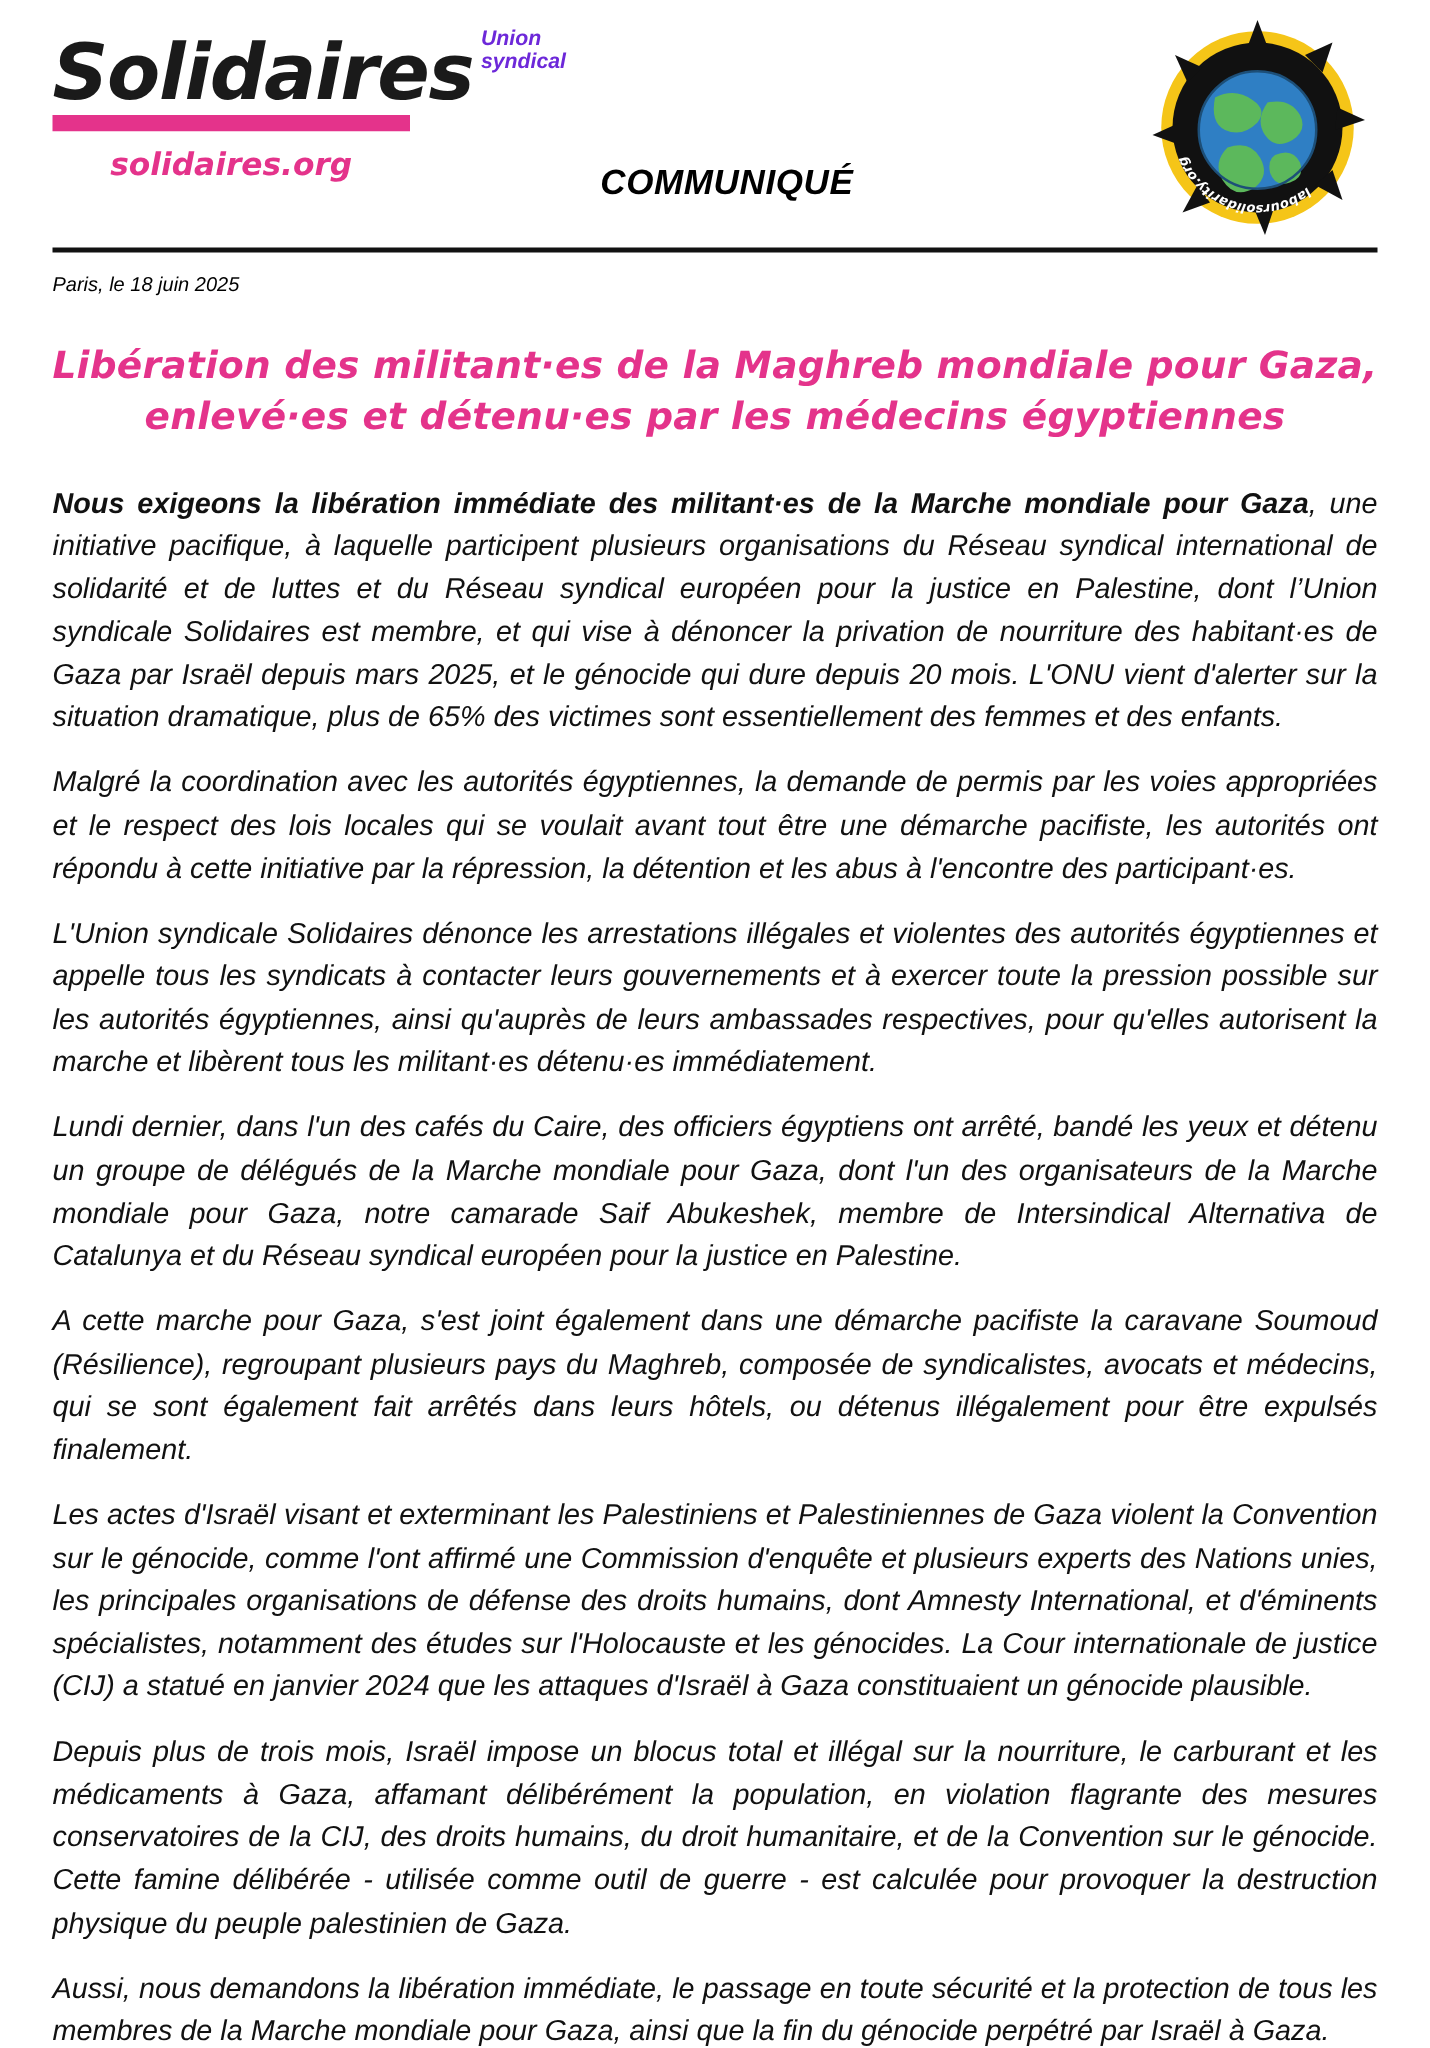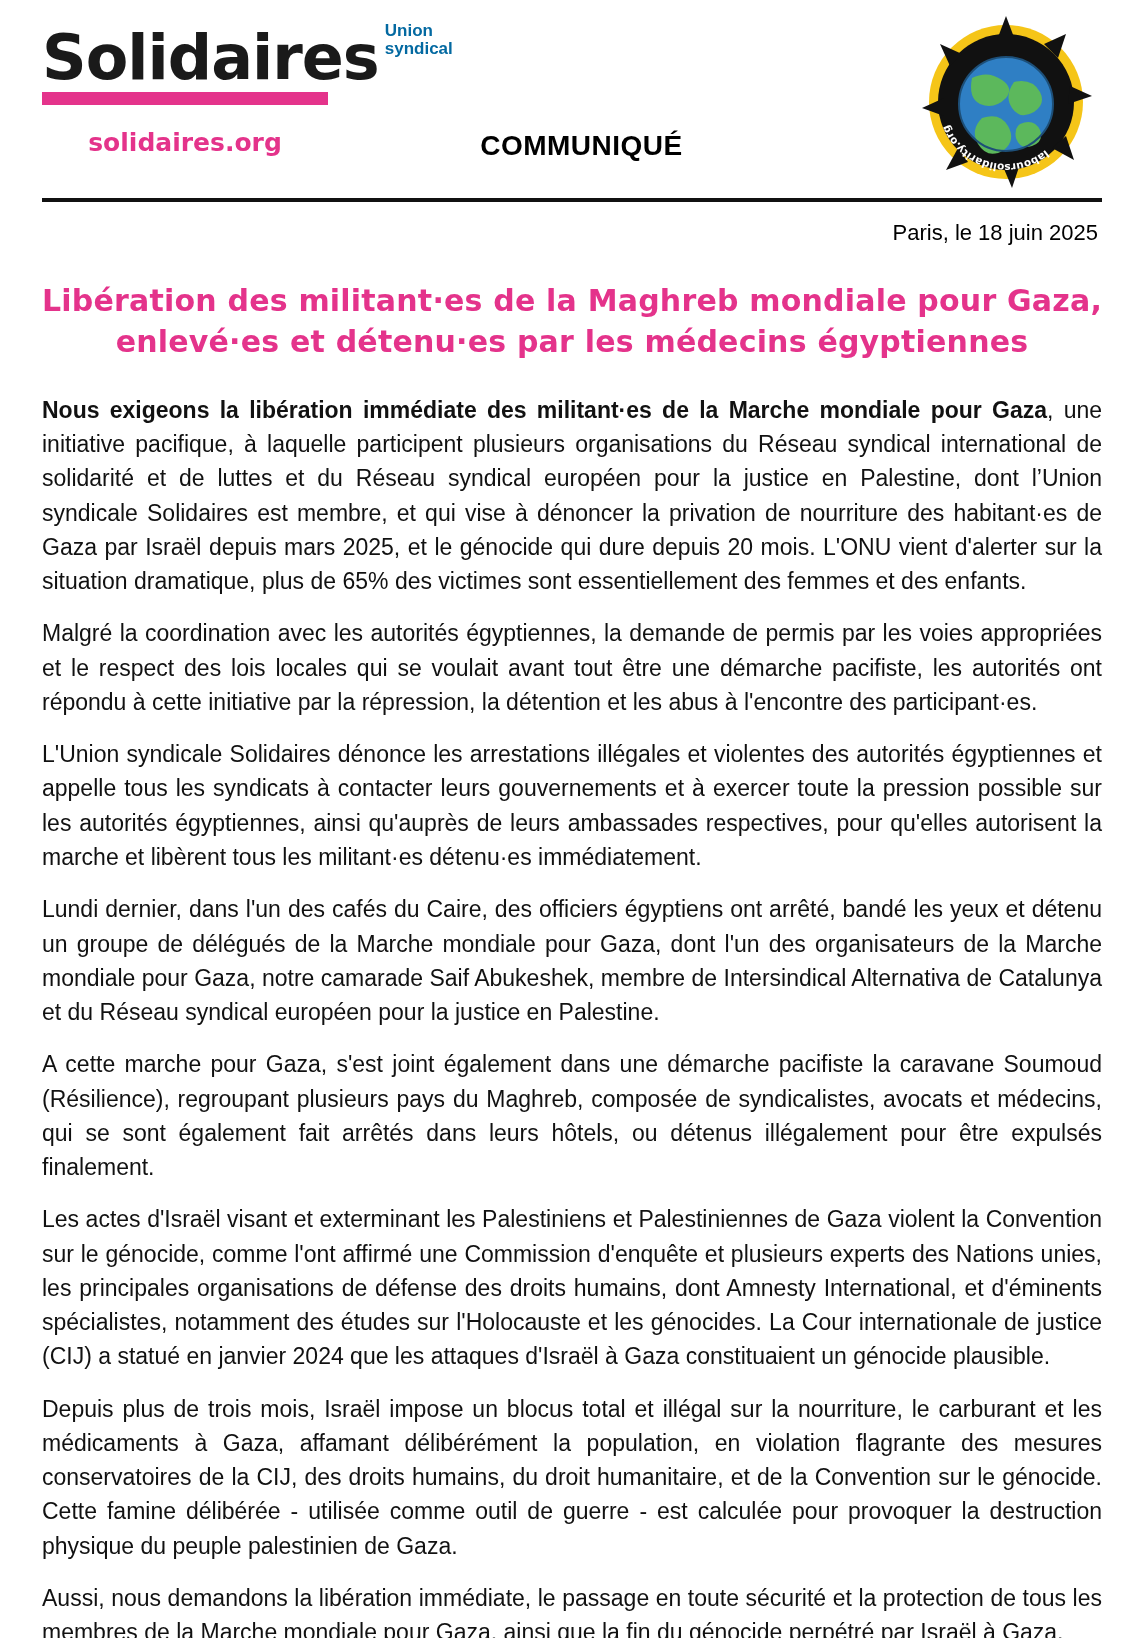--- a/index.html
+++ b/index.html
@@ -14,20 +14,21 @@
     color: #000000;
     position: relative;
     overflow: hidden;
   }
   .page {
     position: relative;
     width: 1144px;
     height: 1204px;
     padding: 0;
     box-sizing: border-box;
+    font-style: italic;
   }
 
   
   .header {
     position: relative;
     height: 190px;
     padding: 18px 42px 0 42px;
     box-sizing: border-box;
   }
   .logo-block {
@@ -48,30 +49,30 @@
     line-height: 0.95;
     color: #1a1a1a;
   }
   .logo-sub {
     margin-left: 6px;
     margin-bottom: 30px;
     font-family: "Liberation Sans", sans-serif;
     font-weight: bold;
     font-size: 17px;
     line-height: 1.05;
-    color: #0369a1;
+    color: #6d28d9;
   }
   .logo-bar {
     margin-top: 4px;
     width: 286px;
     height: 13px;
     background: #e4338b;
   }
   .logo-url {
-    margin-top: 23px;
+    margin-top: 12px;
     text-align: center;
     width: 286px;
     font-family: "DejaVu Sans", sans-serif;
     font-weight: bold;
     font-size: 25px;
     color: #e4338b;
   }
   .communique {
     position: absolute;
     left: 0;
@@ -96,22 +97,21 @@
   }
 
   .rule {
     margin: 8px 42px 0 42px;
     height: 4px;
     background: #111;
   }
 
   .dateline {
     margin: 18px 46px 0 42px;
-    text-align: right;
-    font-size: 22px;
+    font-size: 16px;
     color: #000;
   }
 
   
   .doc-title {
     margin: 34px 40px 0 40px;
     text-align: center;
     font-family: "DejaVu Sans", sans-serif;
     font-weight: bold;
     font-size: 30px;

